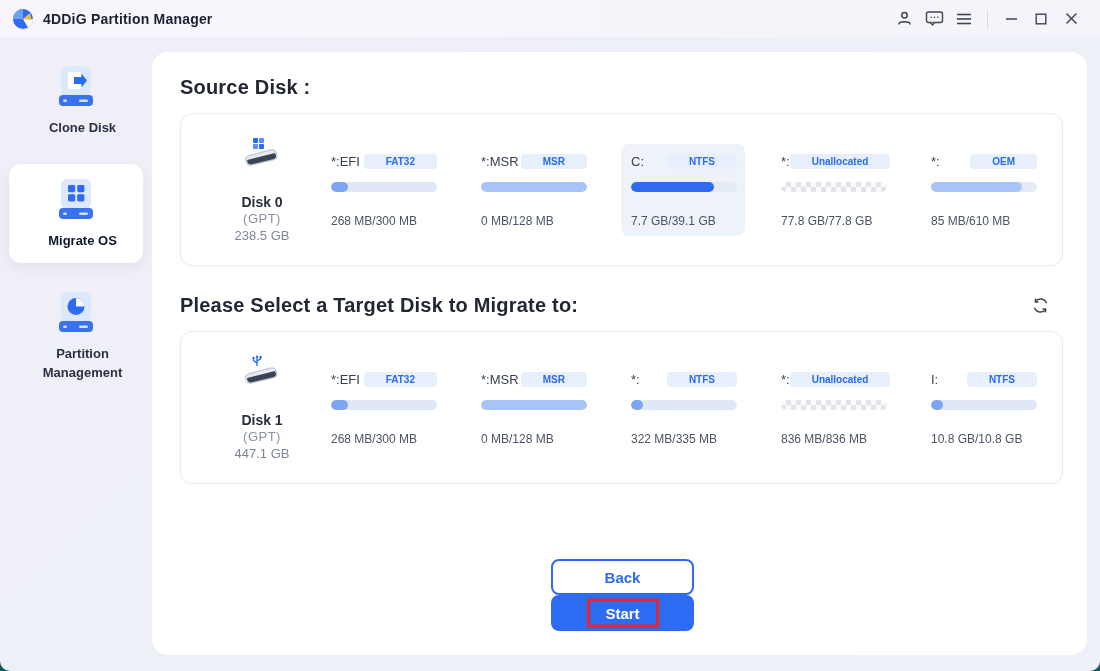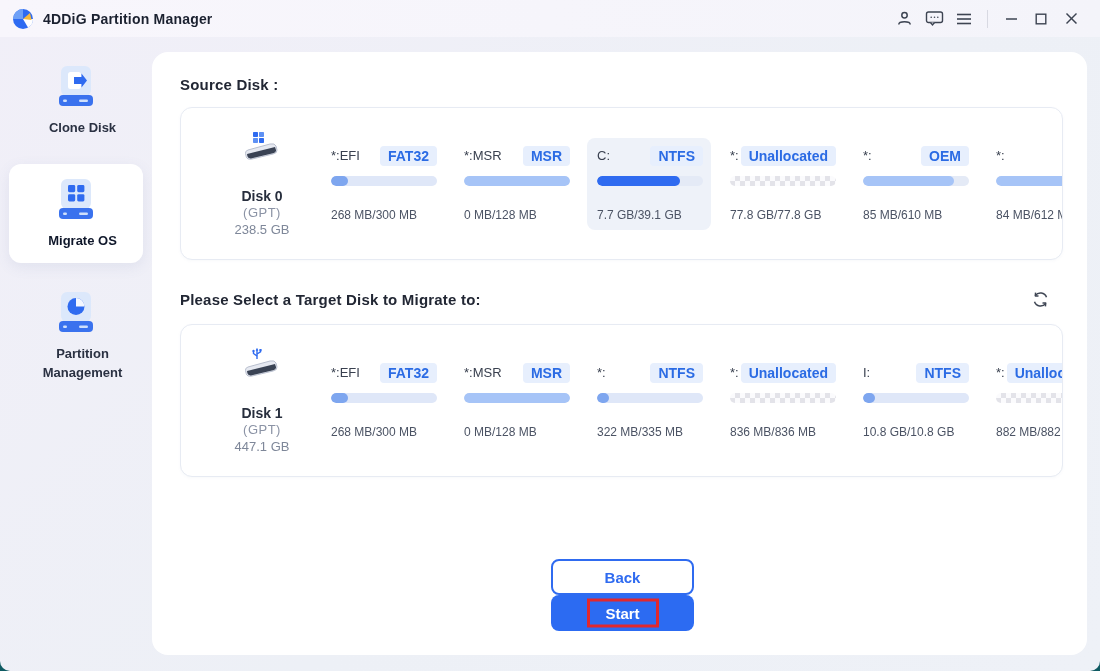--- a/index.html
+++ b/index.html
@@ -47,43 +47,43 @@
   .side-item.active .side-label { color:#0f172a; }
   
   .content-panel {
     flex:1; margin:15px 13px 16px 0; background:#ffffff;
     border-radius:16px; padding:24px 24px 22px 28px;
     display:flex; flex-direction:column; overflow:hidden;
   }
   .section-head {
     display:flex; align-items:center; justify-content:space-between;
   }
-  .heading { font-size:15px; font-weight:bold; color:#222734; letter-spacing:.2px; }
+  .heading { font-size:20px; font-weight:bold; color:#222734; letter-spacing:.2px; }
   .refresh-btn {
     width:22px; height:22px; display:flex; align-items:center; justify-content:center;
     cursor:pointer; margin-right:12px;
   }
   
   .disk-card {
     margin-top:14px; border:1px solid #e7ebf3; border-radius:12px;
     background:#fff; padding:22px 0 22px 22px; display:flex; align-items:center;
     overflow:hidden; box-shadow:0 1px 3px rgba(120,135,170,.05);
   }
   .disk-info { width:118px; flex:0 0 118px; text-align:center; }
   .disk-name { font-size:14px; font-weight:bold; color:#272e3d; margin-top:20px; }
   .disk-scheme { font-size:13px; color:#8b93a5; margin-top:1px; letter-spacing:.5px; }
   .disk-size { font-size:13px; color:#7e8799; margin-top:2px; }
-  .partitions { flex:1; display:flex; gap:9px; overflow:hidden; padding-right:0; }
+  .partitions { flex:1; display:flex; gap:26px; overflow:hidden; padding-right:0; }
   .part-cell { width:124px; flex:0 0 124px; padding:9px 8px 8px 10px; border-radius:8px; }
   .part-cell.highlight { background:#eef2f9; }
   .part-head { display:flex; align-items:center; justify-content:space-between; height:18px; }
   .part-name { font-size:13px; color:#39404f; }
   .part-badge {
-    font-size:14px; font-weight:bold; color:#2b6be4; background:#e7effd;
-    padding:2px 8px; border-radius:4px; white-space:nowrap;
+    font-size:10px; font-weight:bold; color:#2b6be4; background:#e7effd;
+    padding:2px 22px; border-radius:4px; white-space:nowrap;
   }
   .bar { margin-top:11px; height:10px; border-radius:6px; background:#e4eaf6; overflow:hidden; position:relative; }
   .bar-fill { height:100%; border-radius:6px; }
   .fill-dot   { background:#7ea6ef; }
   .fill-light { background:#a6c4f7; }
   .fill-solid { background:#2f6bf0; }
   .bar-checker {
     background:
       repeating-conic-gradient(#e3e3e9 0% 25%, #fbfbfd 0% 50%) 0 0 / 10px 10px;
   }

